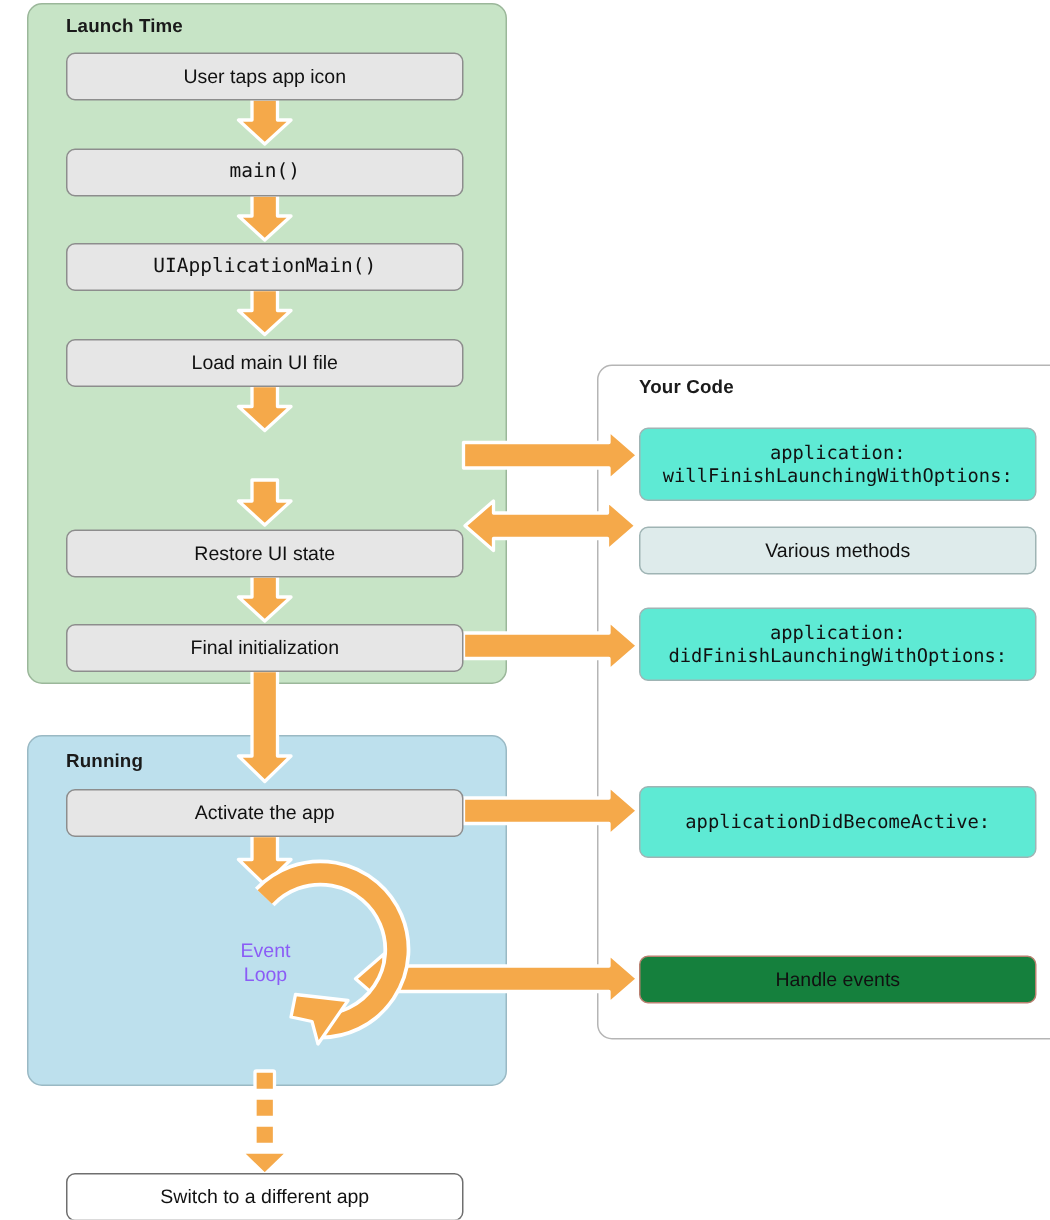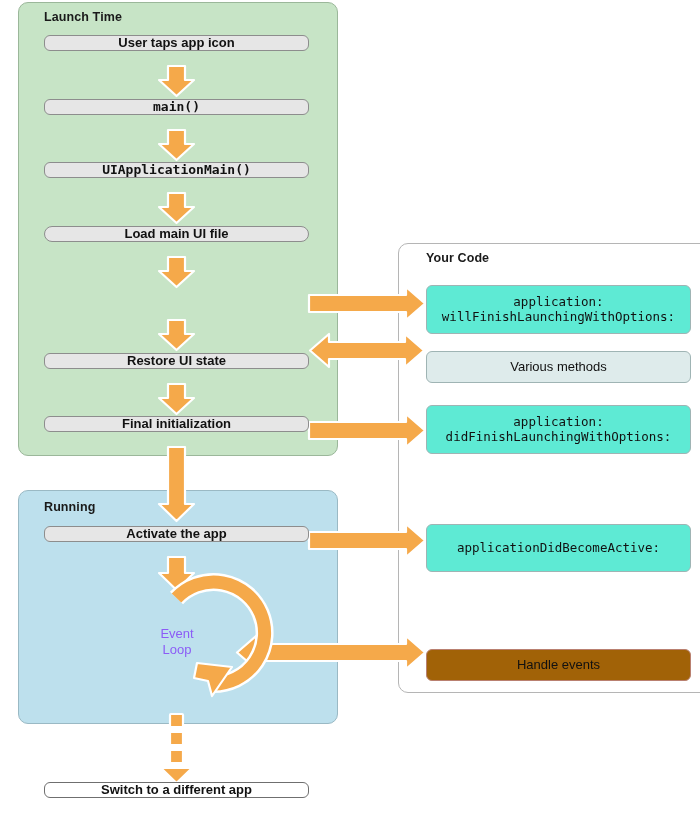--- a/index.html
+++ b/index.html
@@ -79,29 +79,28 @@
     border: 1px solid #9fb4b4;
     font-family: "DejaVu Sans Mono", monospace;
     font-size: 12.5px;
   }
   .box-plain {
     background: #deebeb;
     border: 1px solid #9fb4b4;
     font-size: 13px;
   }
   .box-salmon {
-    background: #a16207;
+    background: #15803d;
     border: 1px solid #b98070;
     font-size: 13px;
-    margin-top: 12px;
   }
   .mono { font-family: "DejaVu Sans Mono", monospace; font-size: 13px; }
 
   
-  .lcol { left: 28px; width: 265px; height: 16px; font-weight: bold; }
+  .lcol { left: 28px; width: 265px; height: 32px; }
   
   .rcol { left: 410px; width: 265px; }
 
   
   #arrows {
     position: absolute;
     left: 0; top: 0;
     width: 700px; height: 813px;
     pointer-events: none;
   }
@@ -196,21 +195,21 @@
     </g>
   </svg>
 
   <div class="region-title" id="title-launch">Launch Time</div>
   <div class="region-title" id="title-running">Running</div>
   <div class="region-title" id="title-yourcode">Your Code</div>
 
   <div class="box box-gray lcol" style="top:35px;">User taps app icon</div>
   <div class="box box-gray lcol mono" style="top:99px;">main()</div>
   <div class="box box-gray lcol mono" style="top:162px;">UIApplicationMain()</div>
-  <div class="box box-gray lcol" style="top:226px;border-radius:10px;">Load main UI file</div>
+  <div class="box box-gray lcol" style="top:226px;">Load main UI file</div>
   <div class="box box-gray lcol" style="top:353px;">Restore UI state</div>
   <div class="box box-gray lcol" style="top:416px;">Final initialization</div>
 
   <div class="box box-gray lcol" style="top:526px;">Activate the app</div>
 
   <div class="evt-label">
     <div>Event</div>
     <div>Loop</div>
   </div>
 

